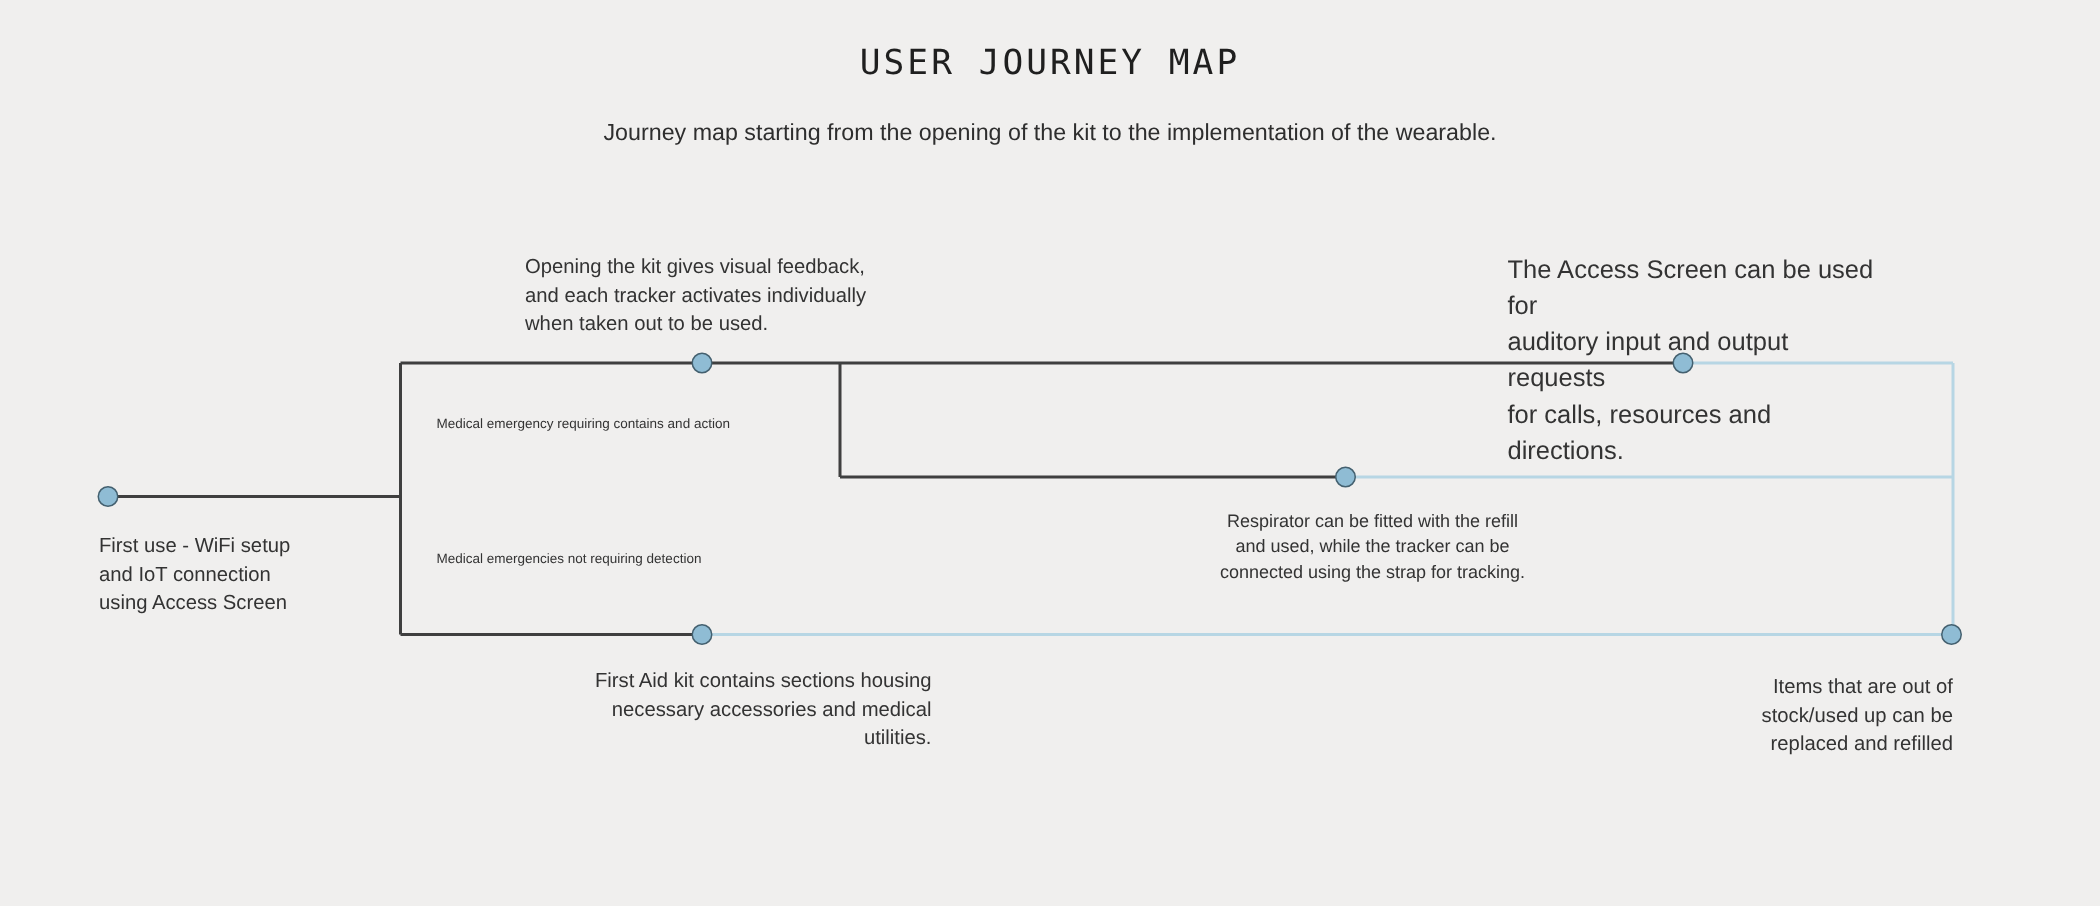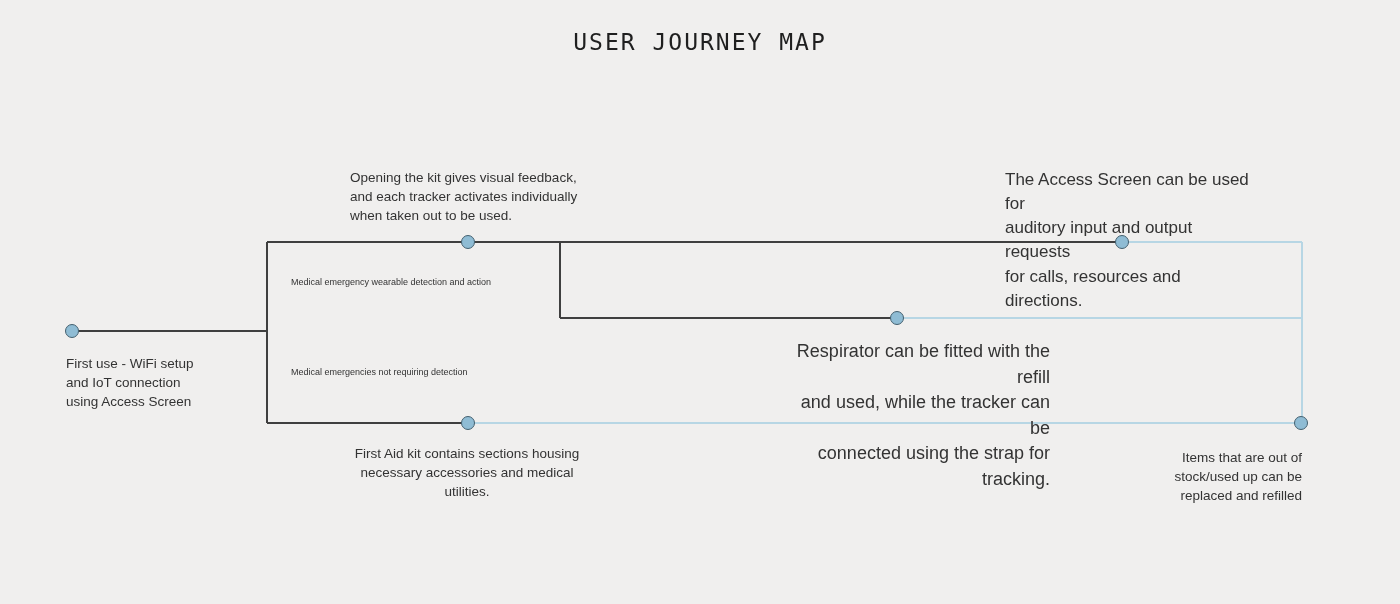--- a/index.html
+++ b/index.html
@@ -55,20 +55,21 @@
     line-height: 1.42;
     white-space: pre-line;
     z-index: 3;
   }
 </style>
 </head>
 <body>
 
 <div class="canvas">
   <div class="title">USER JOURNEY MAP</div>
+  <div class="subtitle">Journey map starting from the opening of the kit to the implementation of the wearable.</div>
   <div id="diagram">
       <div class="edge dark" style="left: 72px; top: 330.25px; width: 195px; height: 1.5px;"></div>
       <div class="edge dark" style="left: 266.25px; top: 242px; width: 1.5px; height: 181px;"></div>
       <div class="edge dark" style="left: 267px; top: 241.25px; width: 855px; height: 1.5px;"></div>
       <div class="edge dark" style="left: 559.25px; top: 242px; width: 1.5px; height: 76px;"></div>
       <div class="edge dark" style="left: 560px; top: 317.25px; width: 337px; height: 1.5px;"></div>
       <div class="edge dark" style="left: 267px; top: 422.25px; width: 201px; height: 1.5px;"></div>
       <div class="edge light" style="left: 897px; top: 317px; width: 405px; height: 2px;"></div>
       <div class="edge light" style="left: 1122px; top: 241px; width: 180px; height: 2px;"></div>
       <div class="edge light" style="left: 1301px; top: 242px; width: 2px; height: 181px;"></div>
@@ -78,26 +79,26 @@
       <div class="node" style="left: 890px; top: 311px;"></div>
       <div class="node" style="left: 1115px; top: 235px;"></div>
       <div class="node" style="left: 461px; top: 416px;"></div>
       <div class="node" style="left: 1294px; top: 416px;"></div>
       <div class="label" style="left: 66px; top: 354px; width: 220px; text-align: left; font-size: 13.5px;">First use - WiFi setup
 and IoT connection
 using Access Screen</div>
       <div class="label" style="left: 350px; top: 168px; width: 270px; text-align: left; font-size: 13.5px;">Opening the kit gives visual feedback,
 and each tracker activates individually
 when taken out to be used.</div>
-      <div class="label" style="left: 291px; top: 276px; width: 240px; text-align: left; font-size: 9px;">Medical emergency wearable detection and action</div>
+      <div class="label" style="left: 291px; top: 276px; width: 240px; text-align: left; font-size: 9px;">Medical emergency requiring contains and action</div>
       <div class="label" style="left: 291px; top: 366px; width: 240px; text-align: left; font-size: 9px;">Medical emergencies not requiring detection</div>
-      <div class="label" style="left: 332px; top: 444px; width: 270px; text-align: center; font-size: 13.5px;">First Aid kit contains sections housing
+      <div class="label" style="left: 351px; top: 444px; width: 270px; text-align: right; font-size: 13.5px;">First Aid kit contains sections housing
 necessary accessories and medical
 utilities.</div>
-      <div class="label" style="left: 780px; top: 339px; width: 270px; text-align: right; font-size: 18px;">Respirator can be fitted with the refill
+      <div class="label" style="left: 780px; top: 339px; width: 270px; text-align: center; font-size: 12px;">Respirator can be fitted with the refill
 and used, while the tracker can be
 connected using the strap for tracking.</div>
       <div class="label" style="left: 1005px; top: 168px; width: 250px; text-align: left; font-size: 17px;">The Access Screen can be used for
 auditory input and output requests
 for calls, resources and directions.</div>
       <div class="label" style="left: 1102px; top: 448px; width: 200px; text-align: right; font-size: 13.5px;">Items that are out of
 stock/used up can be
 replaced and refilled</div>
     </div>
 </div>

